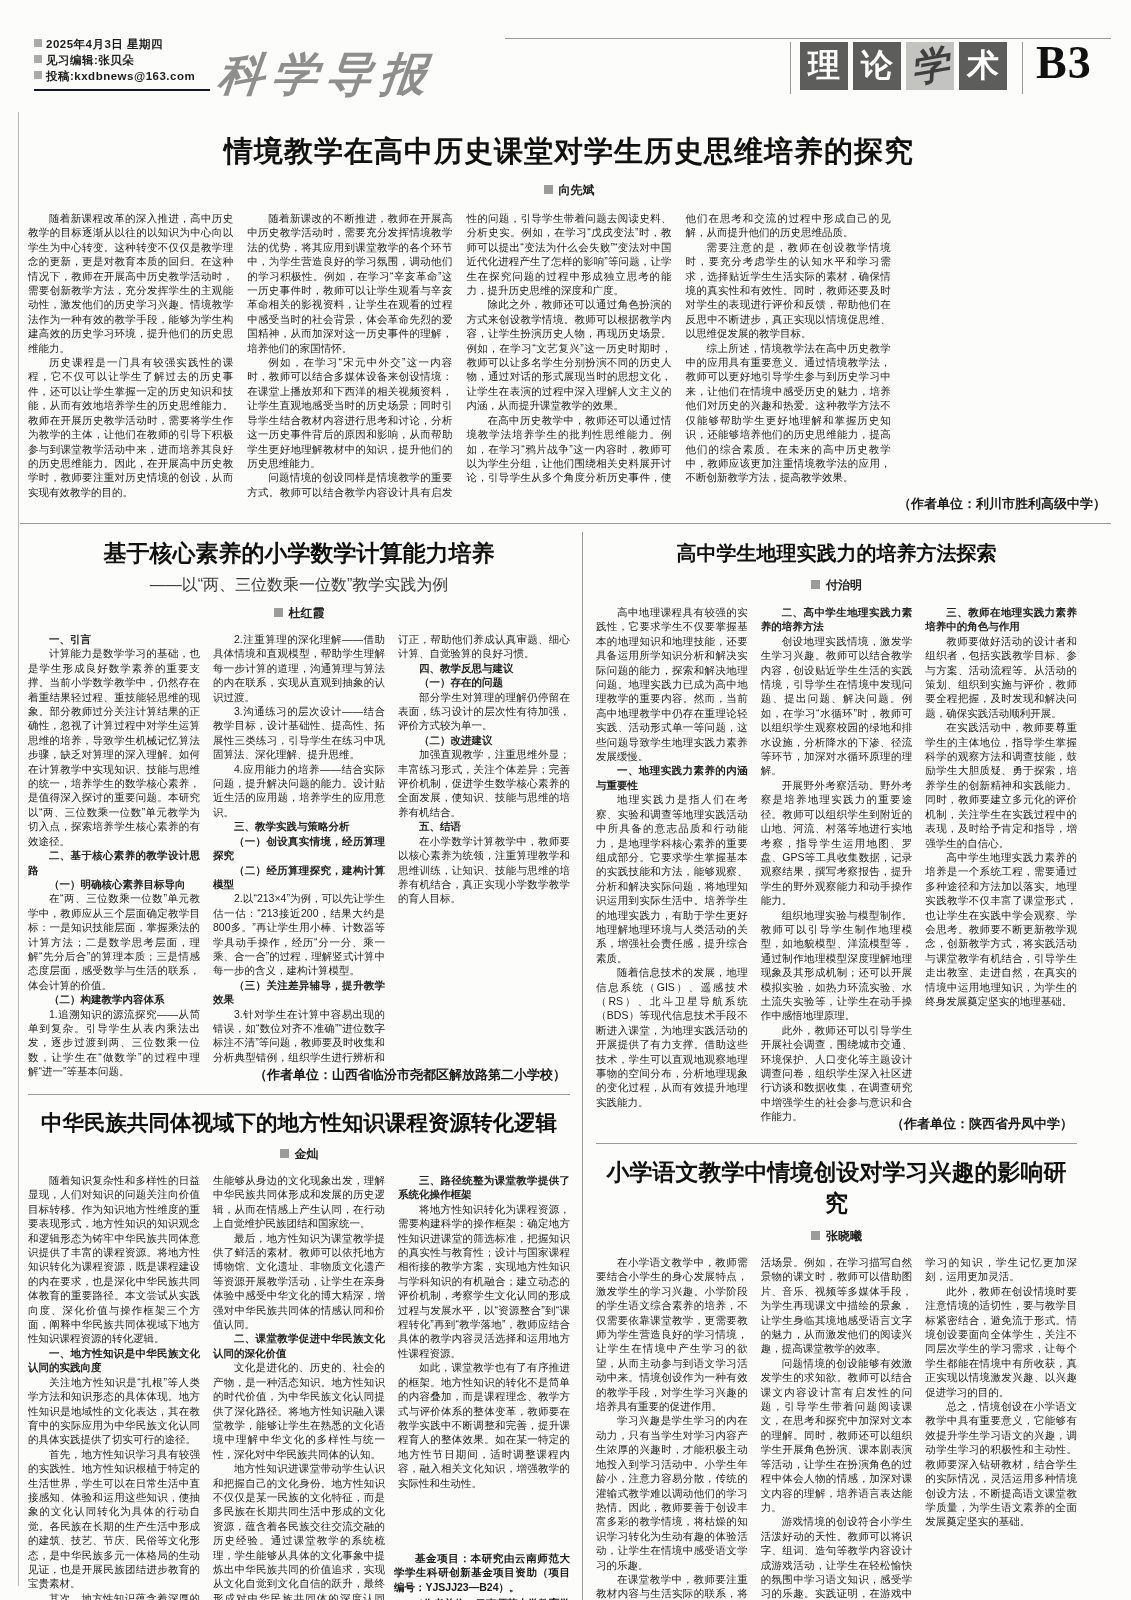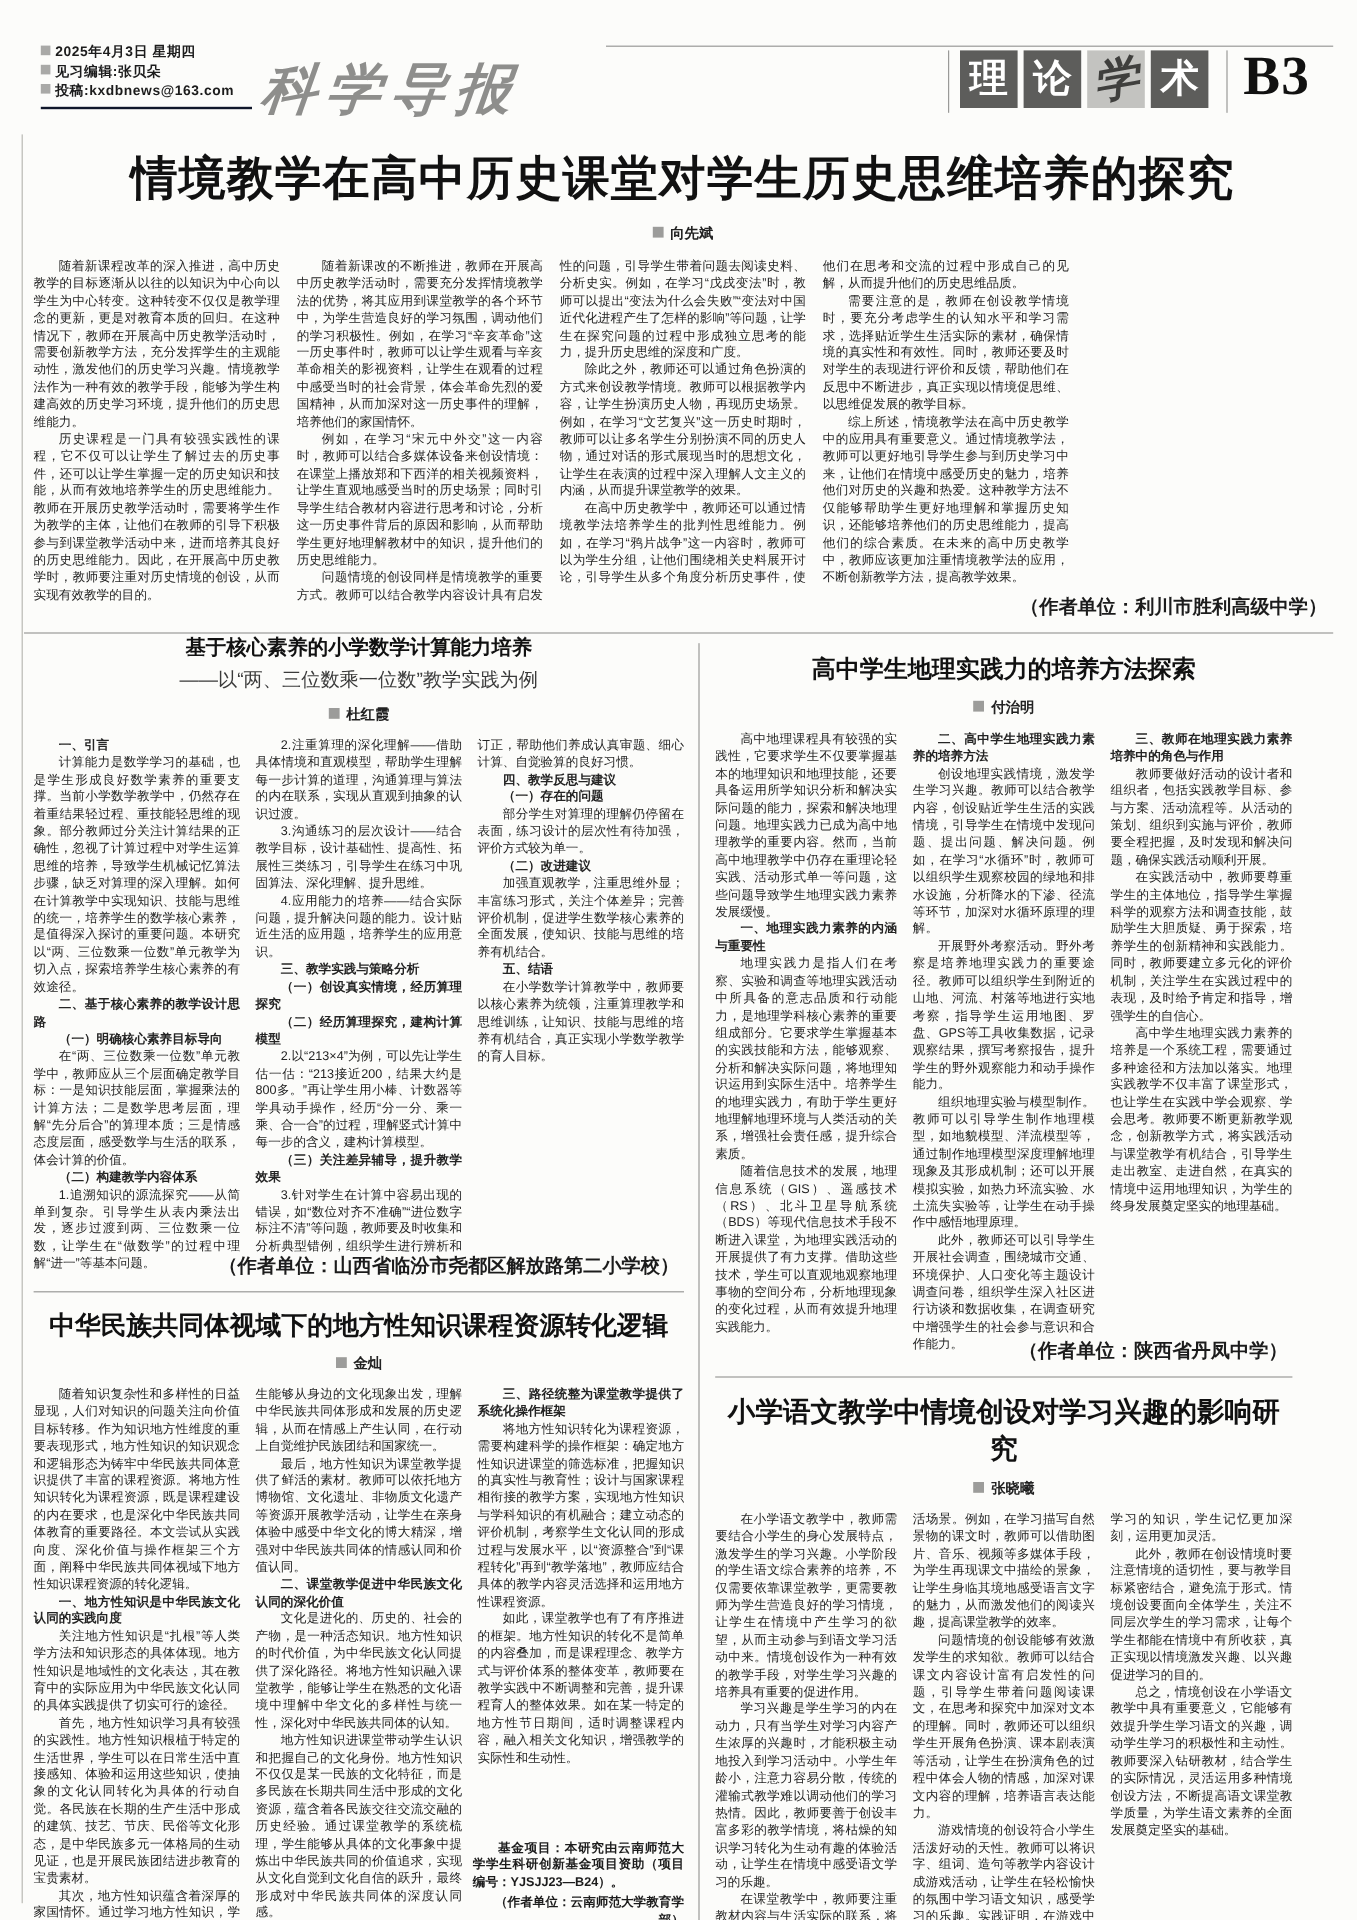--- a/index.html
+++ b/index.html
@@ -23,38 +23,38 @@
   .vr.l { left:790px; } .vr.r { left:1022px; }
   .pageno { position:absolute; left:1036px; top:36px; font-family:"Liberation Serif", serif; font-weight:bold; font-size:46px; color:#111; letter-spacing:1px; }
 
   
   .a-title { text-align:center; font-weight:bold; color:#111; }
   .a-sub { text-align:center; color:#333; }
   .a-byline { text-align:center; font-size:12px; font-weight:bold; color:#222; }
   .body { text-align:justify; overflow:hidden; column-fill:auto; position:relative; }
   .body p { font-size:10.5px; line-height:14.4px; text-indent:2em; color:#242424; }
   .body p.sub { font-weight:bold; }
-  .attr { position:absolute; right:4px; bottom:0; background:#fcfcfa; font-size:16px; font-weight:bold; text-align:right; padding:1px 0 0 8px; }
+  .attr { position:absolute; right:4px; bottom:0; background:#fcfcfa; font-size:13px; font-weight:bold; text-align:right; padding:1px 0 0 8px; }
   .foot-note { position:absolute; right:0; bottom:0; width:176px; background:#fcfcfa; font-size:10.5px; line-height:14.4px; text-align:justify; }
   .foot-note .fund { font-weight:bold; text-indent:2em; }
   .foot-note .fattr { font-weight:bold; text-align:right; margin-top:2px; }
 
   .art1 { position:relative; padding:8px 21px 0 28px; }
-  .art1 .a-title { font-size:39px; letter-spacing:1px; margin-top:2px; }
+  .art1 .a-title { font-size:29px; letter-spacing:1px; margin-top:12px; }
   .art1 .a-byline { margin:10px 0 12px; }
   .art1 .body { column-count:5; column-gap:14px; height:302px; }
 
   .rule-h { height:1px; background:#9a9a98; margin:10px 20px 0 20px; }
 
   .lower { display:grid; grid-template-columns:554px 1px 515px; column-gap:0; padding-left:28px; margin-top:0; }
   .vdivide { background:#9a9a98; width:1px; margin-top:8px; }
   .halfcol { padding-right:12px; }
   .halfcol.right { padding-left:13px; padding-right:21px; }
 
-  .art2 .a-title { font-size:17px; }
+  .art2 .a-title { font-size:23px; margin-top:14px; }
   .art2 .a-sub { font-size:16px; margin-top:6px; color:#3a3a3a; }
   .art2 .a-byline { margin:9px 0 10px; }
   .art2 .body { column-count:3; column-gap:13px; height:452px; }
   .art3 .a-title { font-size:20px; margin-top:16px; }
   .art3 .a-byline { margin:10px 0 11px; }
   .art3 .body { column-count:3; column-gap:13px; height:528px; }
   .art4 .a-title { font-size:21.5px; margin-top:13px; letter-spacing:0; }
   .art4 .a-byline { margin:9px 0 10px; }
   .art4 .body { column-count:3; column-gap:13px; height:452px; }
   .art5 .a-title { font-size:23px; margin-top:13px; }

